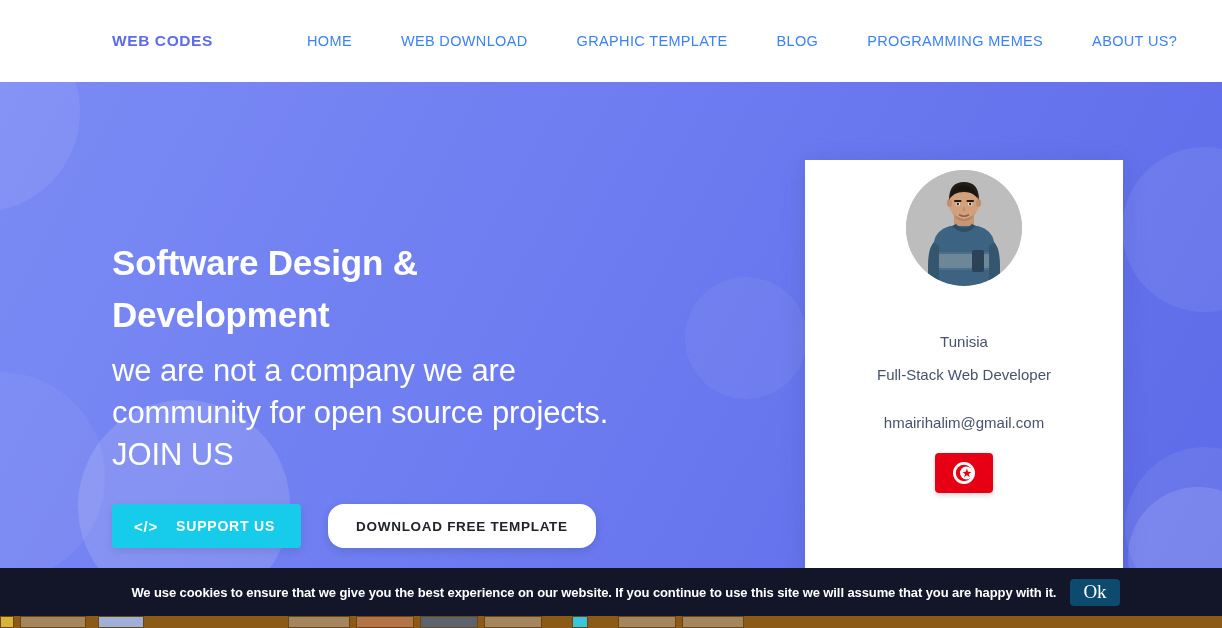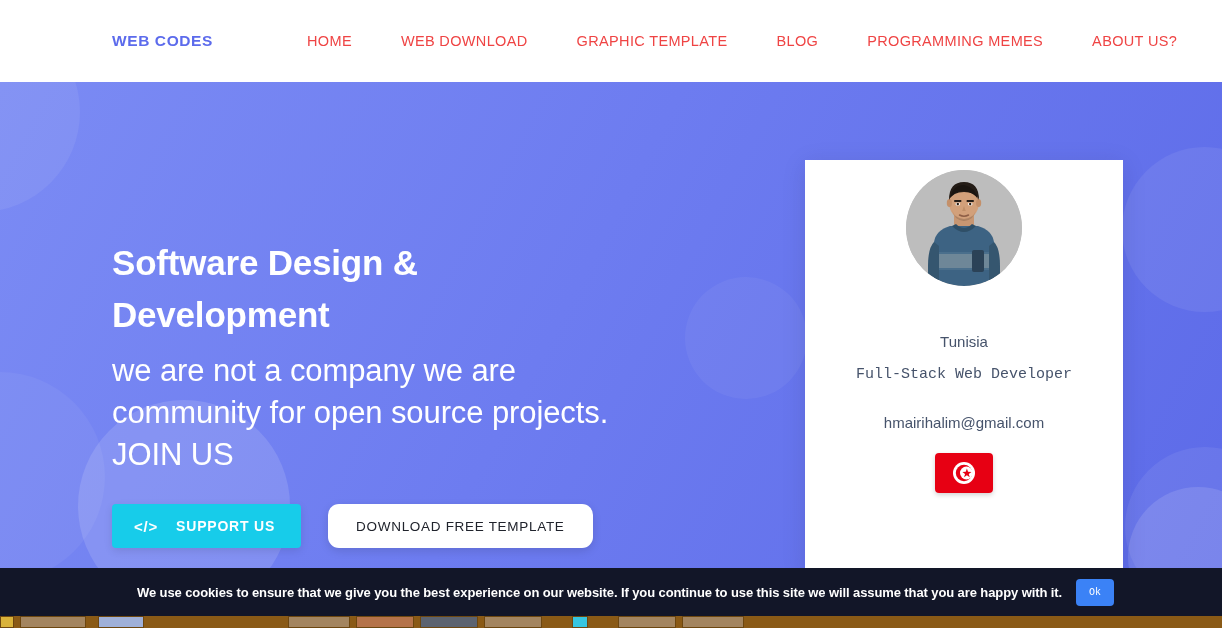--- a/index.html
+++ b/index.html
@@ -26,21 +26,21 @@
     color: #5c6bec;
     white-space: nowrap;
   }
   .nav-links {
     position: absolute; left: 307px;
     display: flex; align-items: center;
     gap: 0px;
   }
   .nav-link {
     font-size: 14.5px;
-    color: #ef4444;
+    color: #3b82f6;
     letter-spacing: 0.35px;
     white-space: nowrap;
     text-decoration: none;
     padding: 0 24px 0 0;
     margin-right: 25px;
     cursor: pointer;
   }
   .nav-link:last-child { margin-right: 0; padding-right: 0; }
 
   
@@ -98,23 +98,23 @@
     cursor: pointer;
     box-shadow: 0 3px 8px rgba(0,0,0,0.10);
   }
   .code-icon { font-size: 15px; font-weight: bold; line-height: 1; }
   .btn-download {
     height: 44px;
     margin-left: 27px;
     background: #ffffff;
     color: #20232c;
     border: none;
-    border-radius: 11px;
+    border-radius: 16px;
     padding: 0 28px;
-    font-size: 13.5px; font-weight: normal;
+    font-size: 13.5px; font-weight: bold;
     letter-spacing: 0.7px;
     cursor: pointer;
     box-shadow: 0 3px 10px rgba(0,0,0,0.12);
     font-family: "Liberation Sans", sans-serif;
   }
 
   
   .profile-card {
     position: absolute;
     left: 805px; top: 160px;
@@ -147,21 +147,20 @@
   }
   .card-country {
     font-size: 15px;
     color: #46536b;
     margin-top: 18px;
   }
   .card-role {
     font-size: 15px;
     color: #46536b;
     margin-top: 16px;
-    font-family: Liberation Mono, monospace;
   }
   .card-email {
     font-size: 15px;
     color: #46536b;
     margin-top: 31px;
   }
   .flag-wrap {
     margin-top: 22px;
     display: flex; justify-content: center;
   }
@@ -186,29 +185,29 @@
     padding-left: 29px;
   }
   .cookie-text {
     color: #ffffff;
     font-size: 13px;
     font-weight: bold;
     letter-spacing: -0.1px;
     white-space: nowrap;
   }
   .cookie-ok {
-    background: #3b82f6;
+    background: #0c4a6e;
     color: #ffffff;
     border: none;
     border-radius: 4px;
     height: 27px;
     padding: 0 13px;
-    font-size: 10px;
-    cursor: pointer;
-    font-family: Liberation Mono, monospace;
+    font-size: 19px;
+    cursor: pointer;
+    font-family: Liberation Serif, serif;
   }
 
   
   .taskbar {
     position: absolute;
     left: 0; top: 616px;
     width: 1222px; height: 12px;
     background: #8a5a16;
     display: flex; align-items: flex-start;
     z-index: 70;

